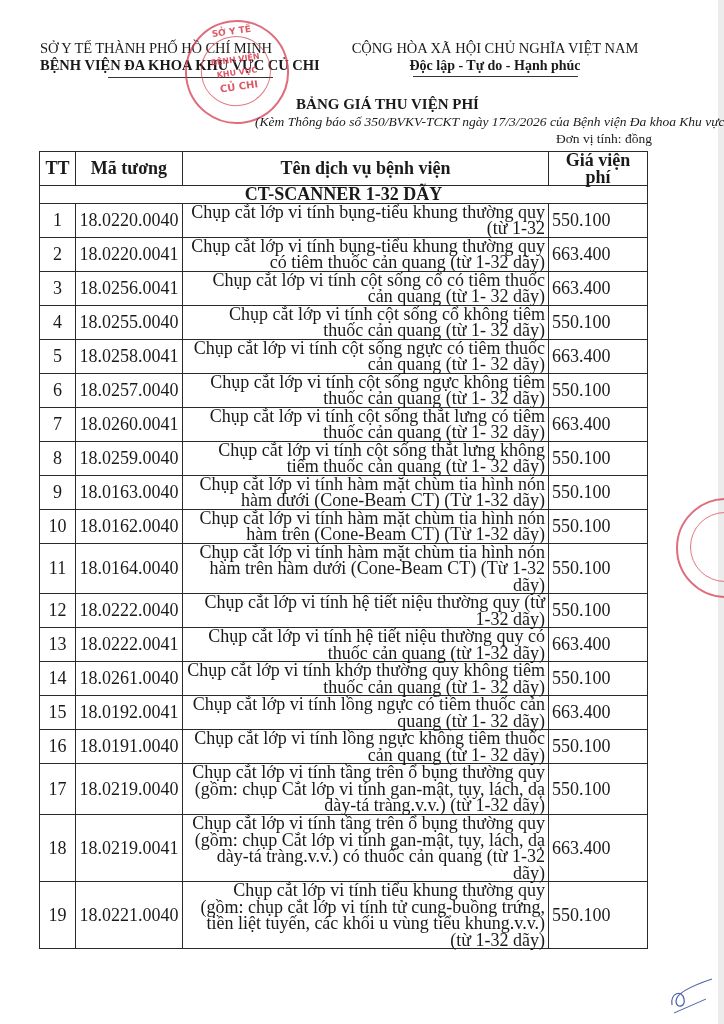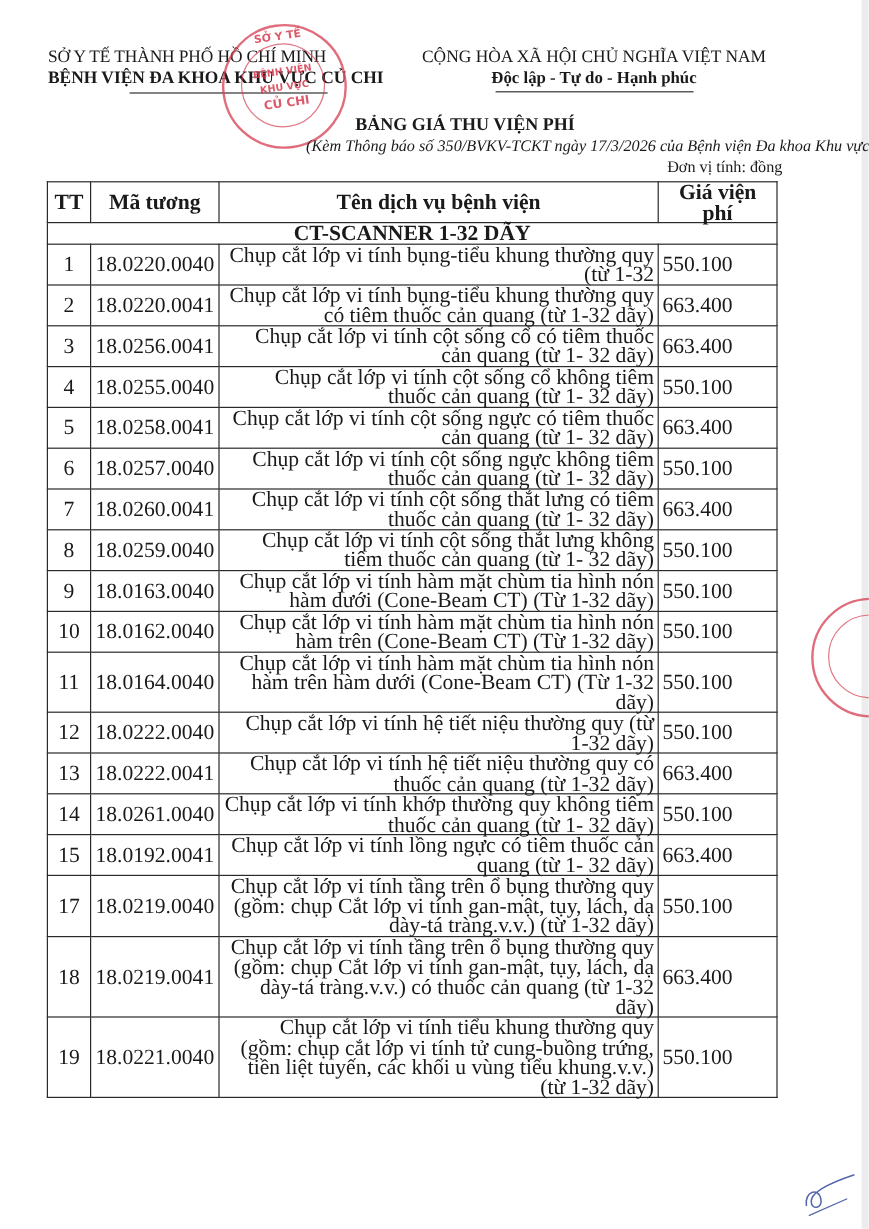--- a/index.html
+++ b/index.html
@@ -172,20 +172,26 @@
         <td class="code">18.0261.0040</td>
         <td class="name">Chụp cắt lớp vi tính khớp thường quy không tiêm thuốc cản quang (từ 1- 32 dãy)</td>
         <td class="price">550.100</td>
       </tr>
       <tr class="r2">
         <td class="tt">15</td>
         <td class="code">18.0192.0041</td>
         <td class="name">Chụp cắt lớp vi tính lồng ngực có tiêm thuốc cản quang (từ 1- 32 dãy)</td>
         <td class="price">663.400</td>
       </tr>
+      <tr class="r2">
+        <td class="tt">16</td>
+        <td class="code">18.0191.0040</td>
+        <td class="name">Chụp cắt lớp vi tính lồng ngực không tiêm thuốc cản quang (từ 1- 32 dãy)</td>
+        <td class="price">550.100</td>
+      </tr>
       <tr class="r3">
         <td class="tt">17</td>
         <td class="code">18.0219.0040</td>
         <td class="name">Chụp cắt lớp vi tính tầng trên ổ bụng thường quy (gồm: chụp Cắt lớp vi tính gan-mật, tụy, lách, dạ dày-tá tràng.v.v.) (từ 1-32 dãy)</td>
         <td class="price">550.100</td>
       </tr>
       <tr class="r3">
         <td class="tt">18</td>
         <td class="code">18.0219.0041</td>
         <td class="name">Chụp cắt lớp vi tính tầng trên ổ bụng thường quy (gồm: chụp Cắt lớp vi tính gan-mật, tụy, lách, dạ dày-tá tràng.v.v.) có thuốc cản quang (từ 1-32 dãy)</td>

